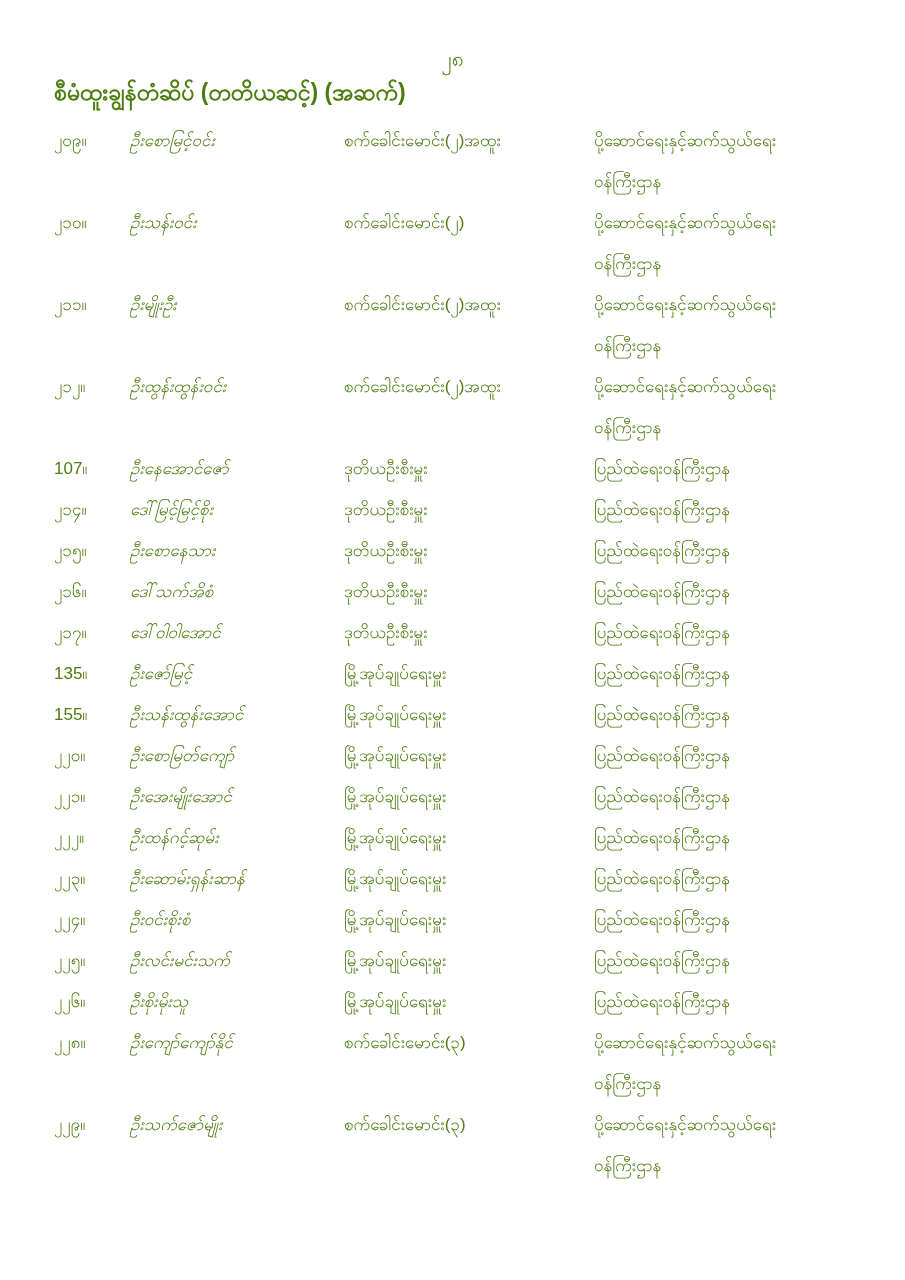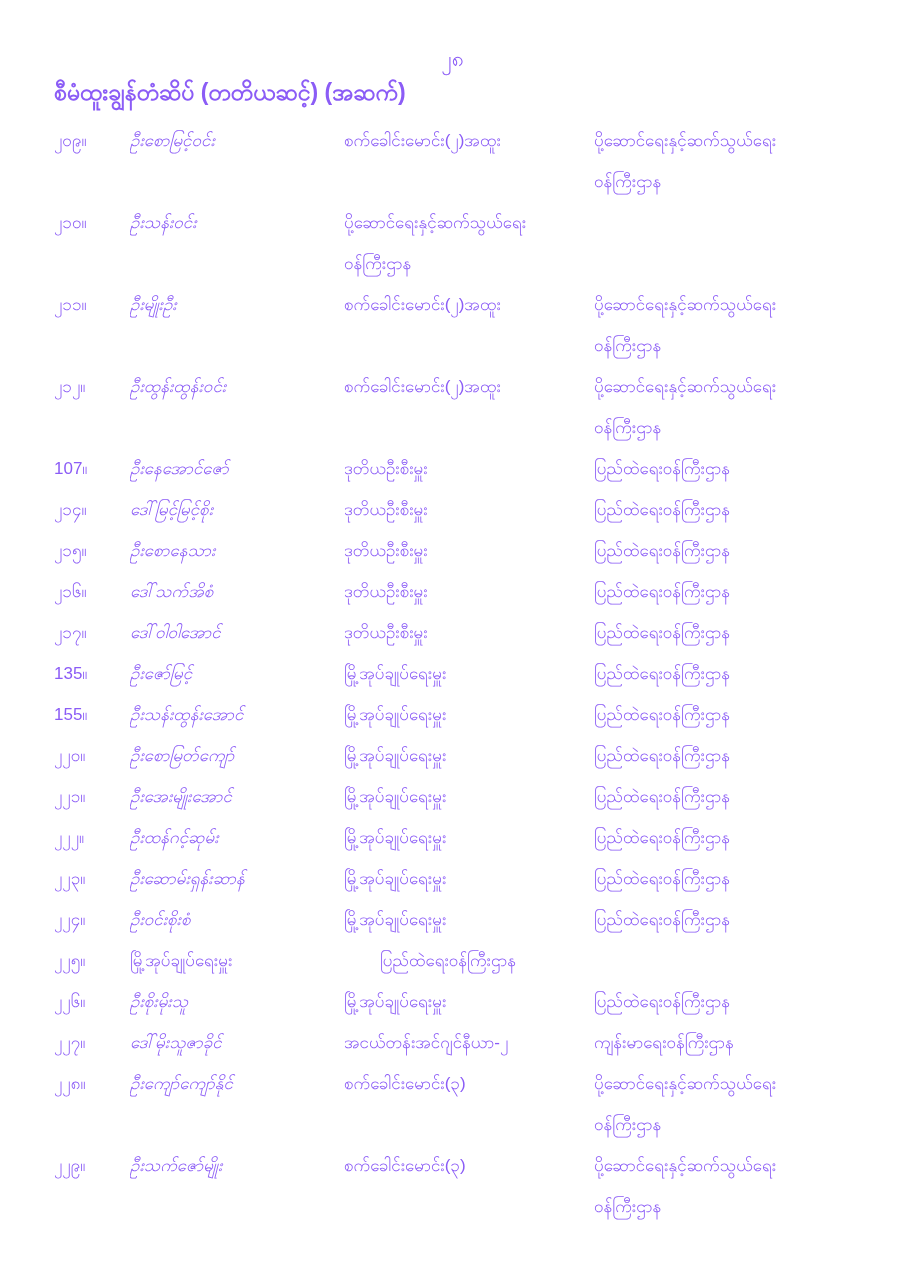--- a/index.html
+++ b/index.html
@@ -6,21 +6,21 @@
     margin: 0;
     padding: 0;
     background: #e8e8e8;
   }
   .page {
     position: relative;
     width: 905px;
     height: 1280px;
     margin: 0 auto;
     background: #ffffff;
-    color: #8b5cf6;
+    color: #4d7c0f;
     font-family: "Liberation Sans", "DejaVu Sans", sans-serif;
     box-sizing: border-box;
     padding: 46px 28px 0 54px;
     overflow: hidden;
   }
   .page-number {
     text-align: center;
     font-size: 21px;
     line-height: 26px;
     margin-right: 26px;
@@ -79,20 +79,21 @@
     <div class="cell no">၂၀၉။</div>
     <div class="cell name">ဦးစောမြင့်ဝင်း</div>
     <div class="cell position">စက်ခေါင်းမောင်း(၂)အထူး</div>
     <div class="cell ministry">ပို့ဆောင်ရေးနှင့်ဆက်သွယ်ရေး
 ဝန်ကြီးဌာန</div>
   </div>
 
   <div class="row">
     <div class="cell no">၂၁၀။</div>
     <div class="cell name">ဦးသန်းဝင်း</div>
+    <div class="cell position">စက်ခေါင်းမောင်း(၂)</div>
     <div class="cell ministry">ပို့ဆောင်ရေးနှင့်ဆက်သွယ်ရေး
 ဝန်ကြီးဌာန</div>
   </div>
 
   <div class="row">
     <div class="cell no">၂၁၁။</div>
     <div class="cell name">ဦးမျိုးဦး</div>
     <div class="cell position">စက်ခေါင်းမောင်း(၂)အထူး</div>
     <div class="cell ministry">ပို့ဆောင်ရေးနှင့်ဆက်သွယ်ရေး
 ဝန်ကြီးဌာန</div>
@@ -185,37 +186,32 @@
 
   <div class="row">
     <div class="cell no">၂၂၄။</div>
     <div class="cell name">ဦးဝင်းစိုးစံ</div>
     <div class="cell position">မြို့အုပ်ချုပ်ရေးမှူး</div>
     <div class="cell ministry">ပြည်ထဲရေးဝန်ကြီးဌာန</div>
   </div>
 
   <div class="row">
     <div class="cell no">၂၂၅။</div>
+    <div class="cell name">ဦးလင်းမင်းသက်</div>
     <div class="cell position">မြို့အုပ်ချုပ်ရေးမှူး</div>
     <div class="cell ministry">ပြည်ထဲရေးဝန်ကြီးဌာန</div>
   </div>
 
   <div class="row">
     <div class="cell no">၂၂၆။</div>
     <div class="cell name">ဦးစိုးမိုးသူ</div>
     <div class="cell position">မြို့အုပ်ချုပ်ရေးမှူး</div>
     <div class="cell ministry">ပြည်ထဲရေးဝန်ကြီးဌာန</div>
   </div>
 
-  <div class="row">
-    <div class="cell no">၂၂၇။</div>
-    <div class="cell name">ဒေါ်မိုးသူဇာခိုင်</div>
-    <div class="cell position">အငယ်တန်းအင်ဂျင်နီယာ-၂</div>
-    <div class="cell ministry">ကျန်းမာရေးဝန်ကြီးဌာန</div>
-  </div>
 
   <div class="row">
     <div class="cell no">၂၂၈။</div>
     <div class="cell name">ဦးကျော်ကျော်နိုင်</div>
     <div class="cell position">စက်ခေါင်းမောင်း(၃)</div>
     <div class="cell ministry">ပို့ဆောင်ရေးနှင့်ဆက်သွယ်ရေး
 ဝန်ကြီးဌာန</div>
   </div>
 
   <div class="row">

